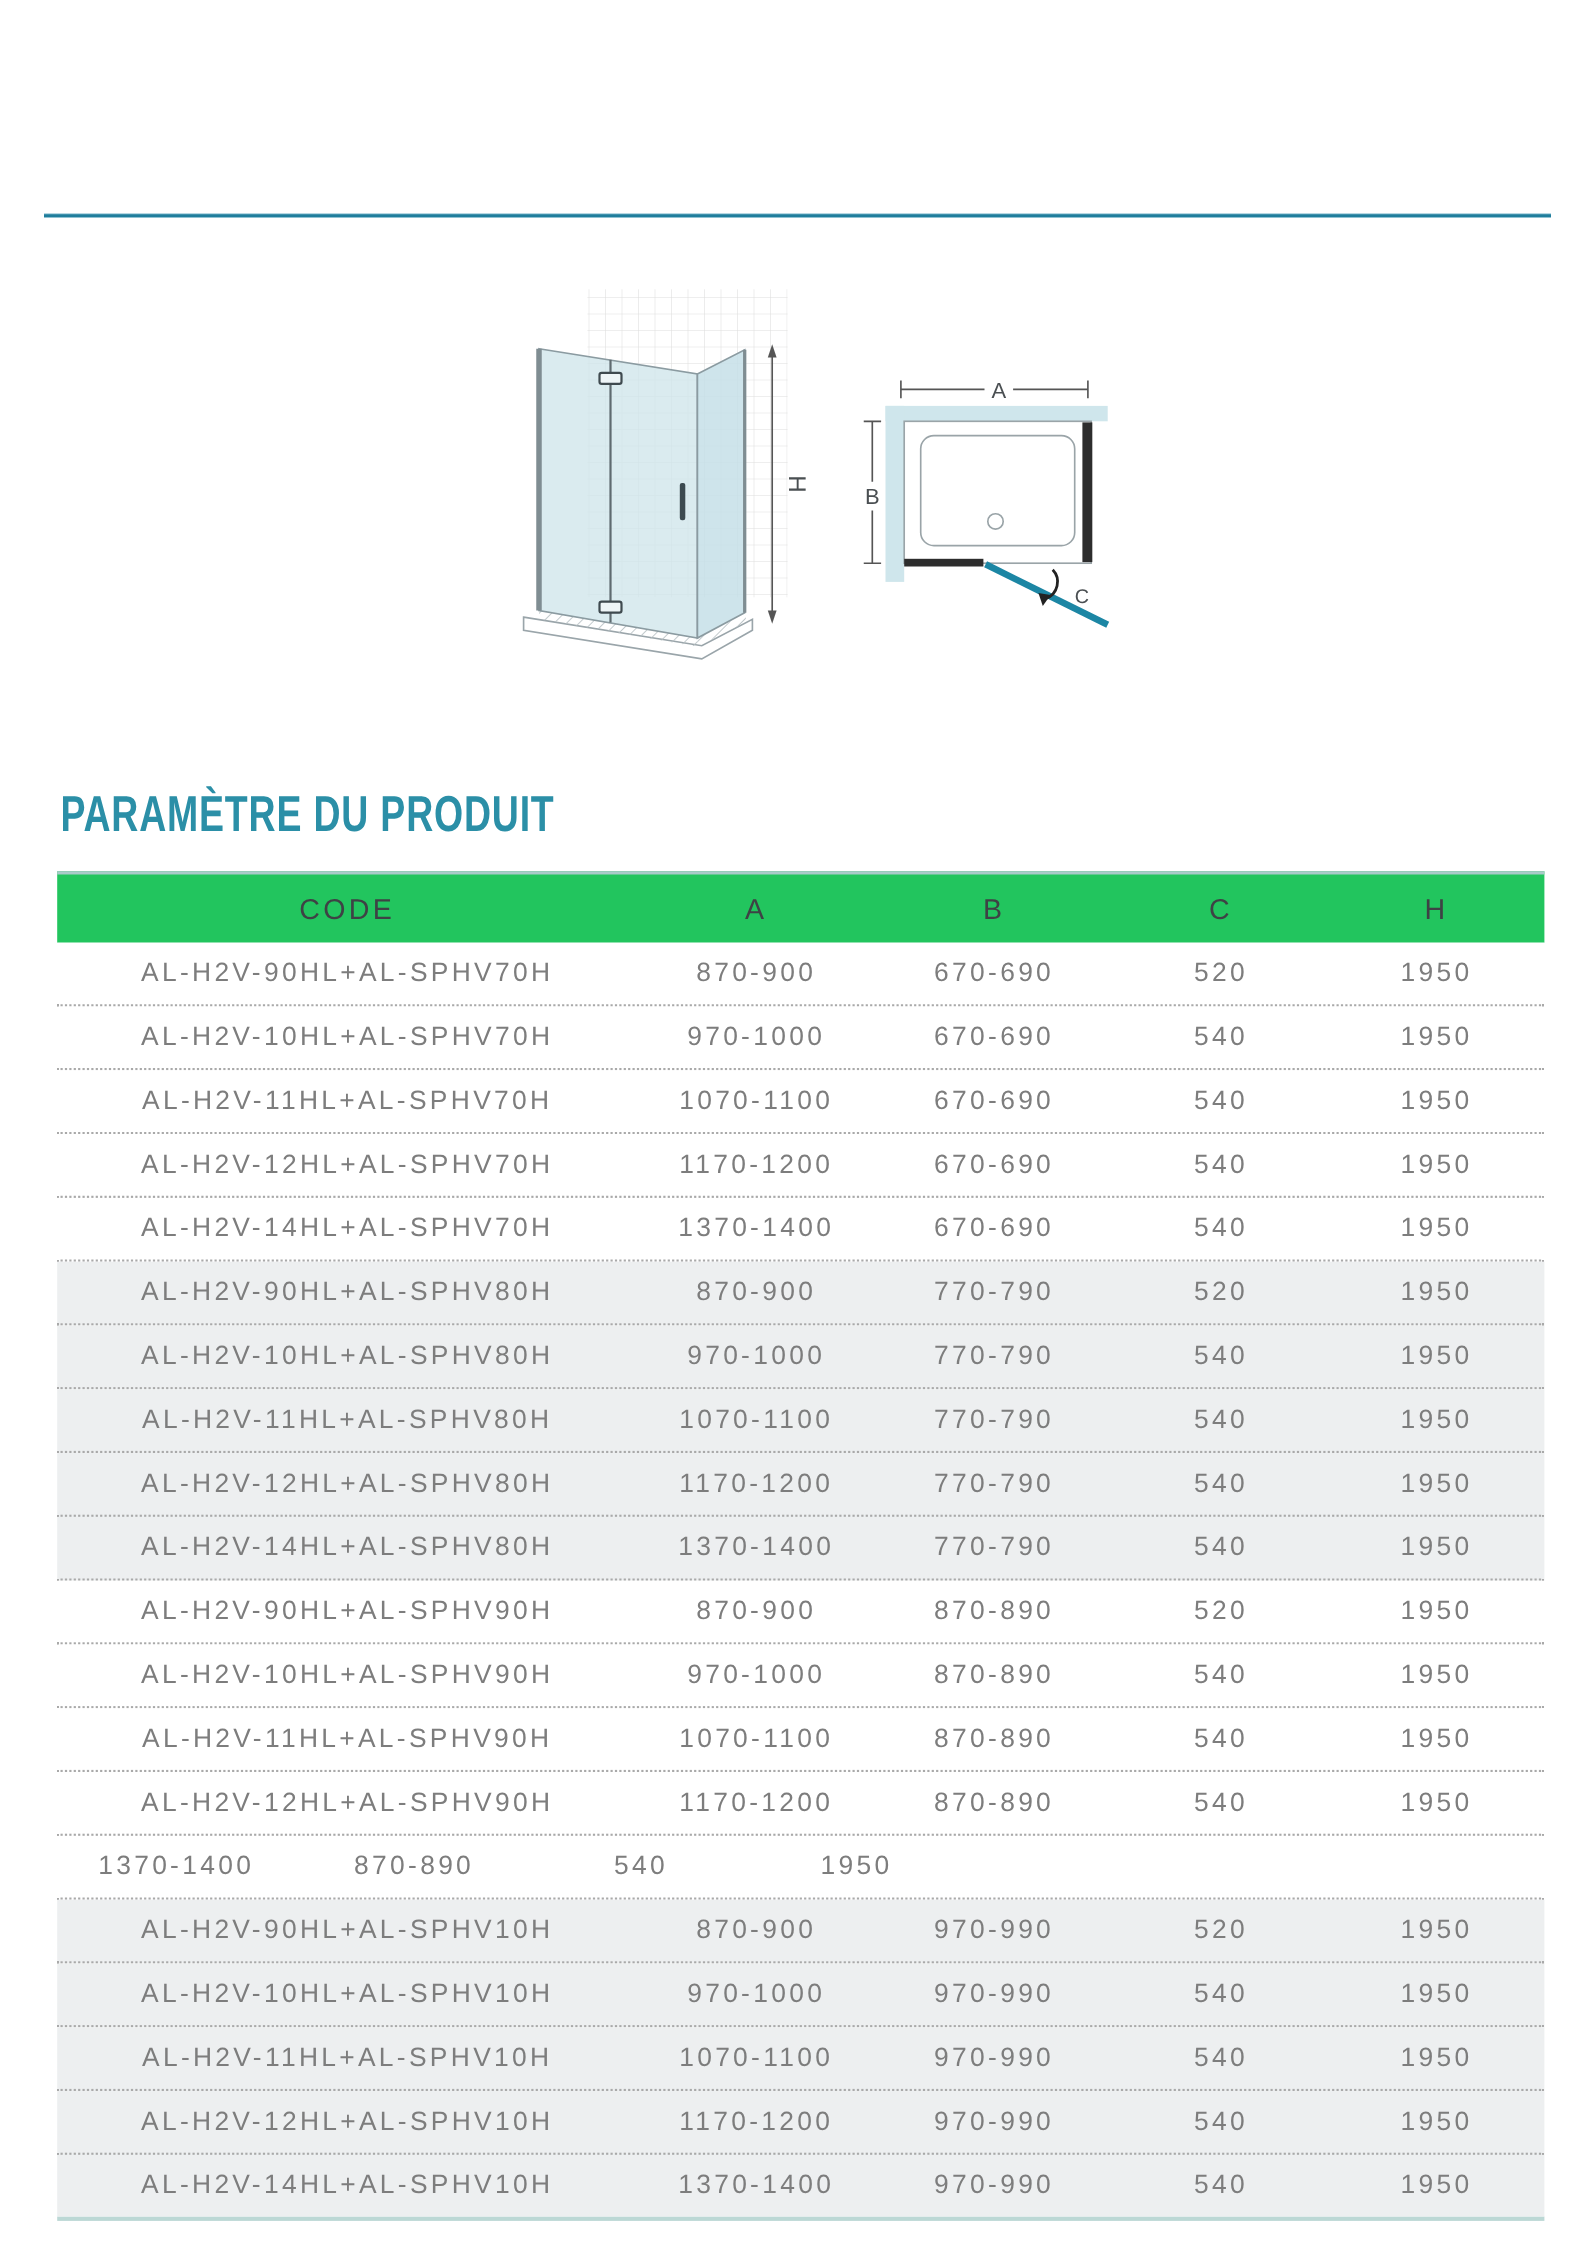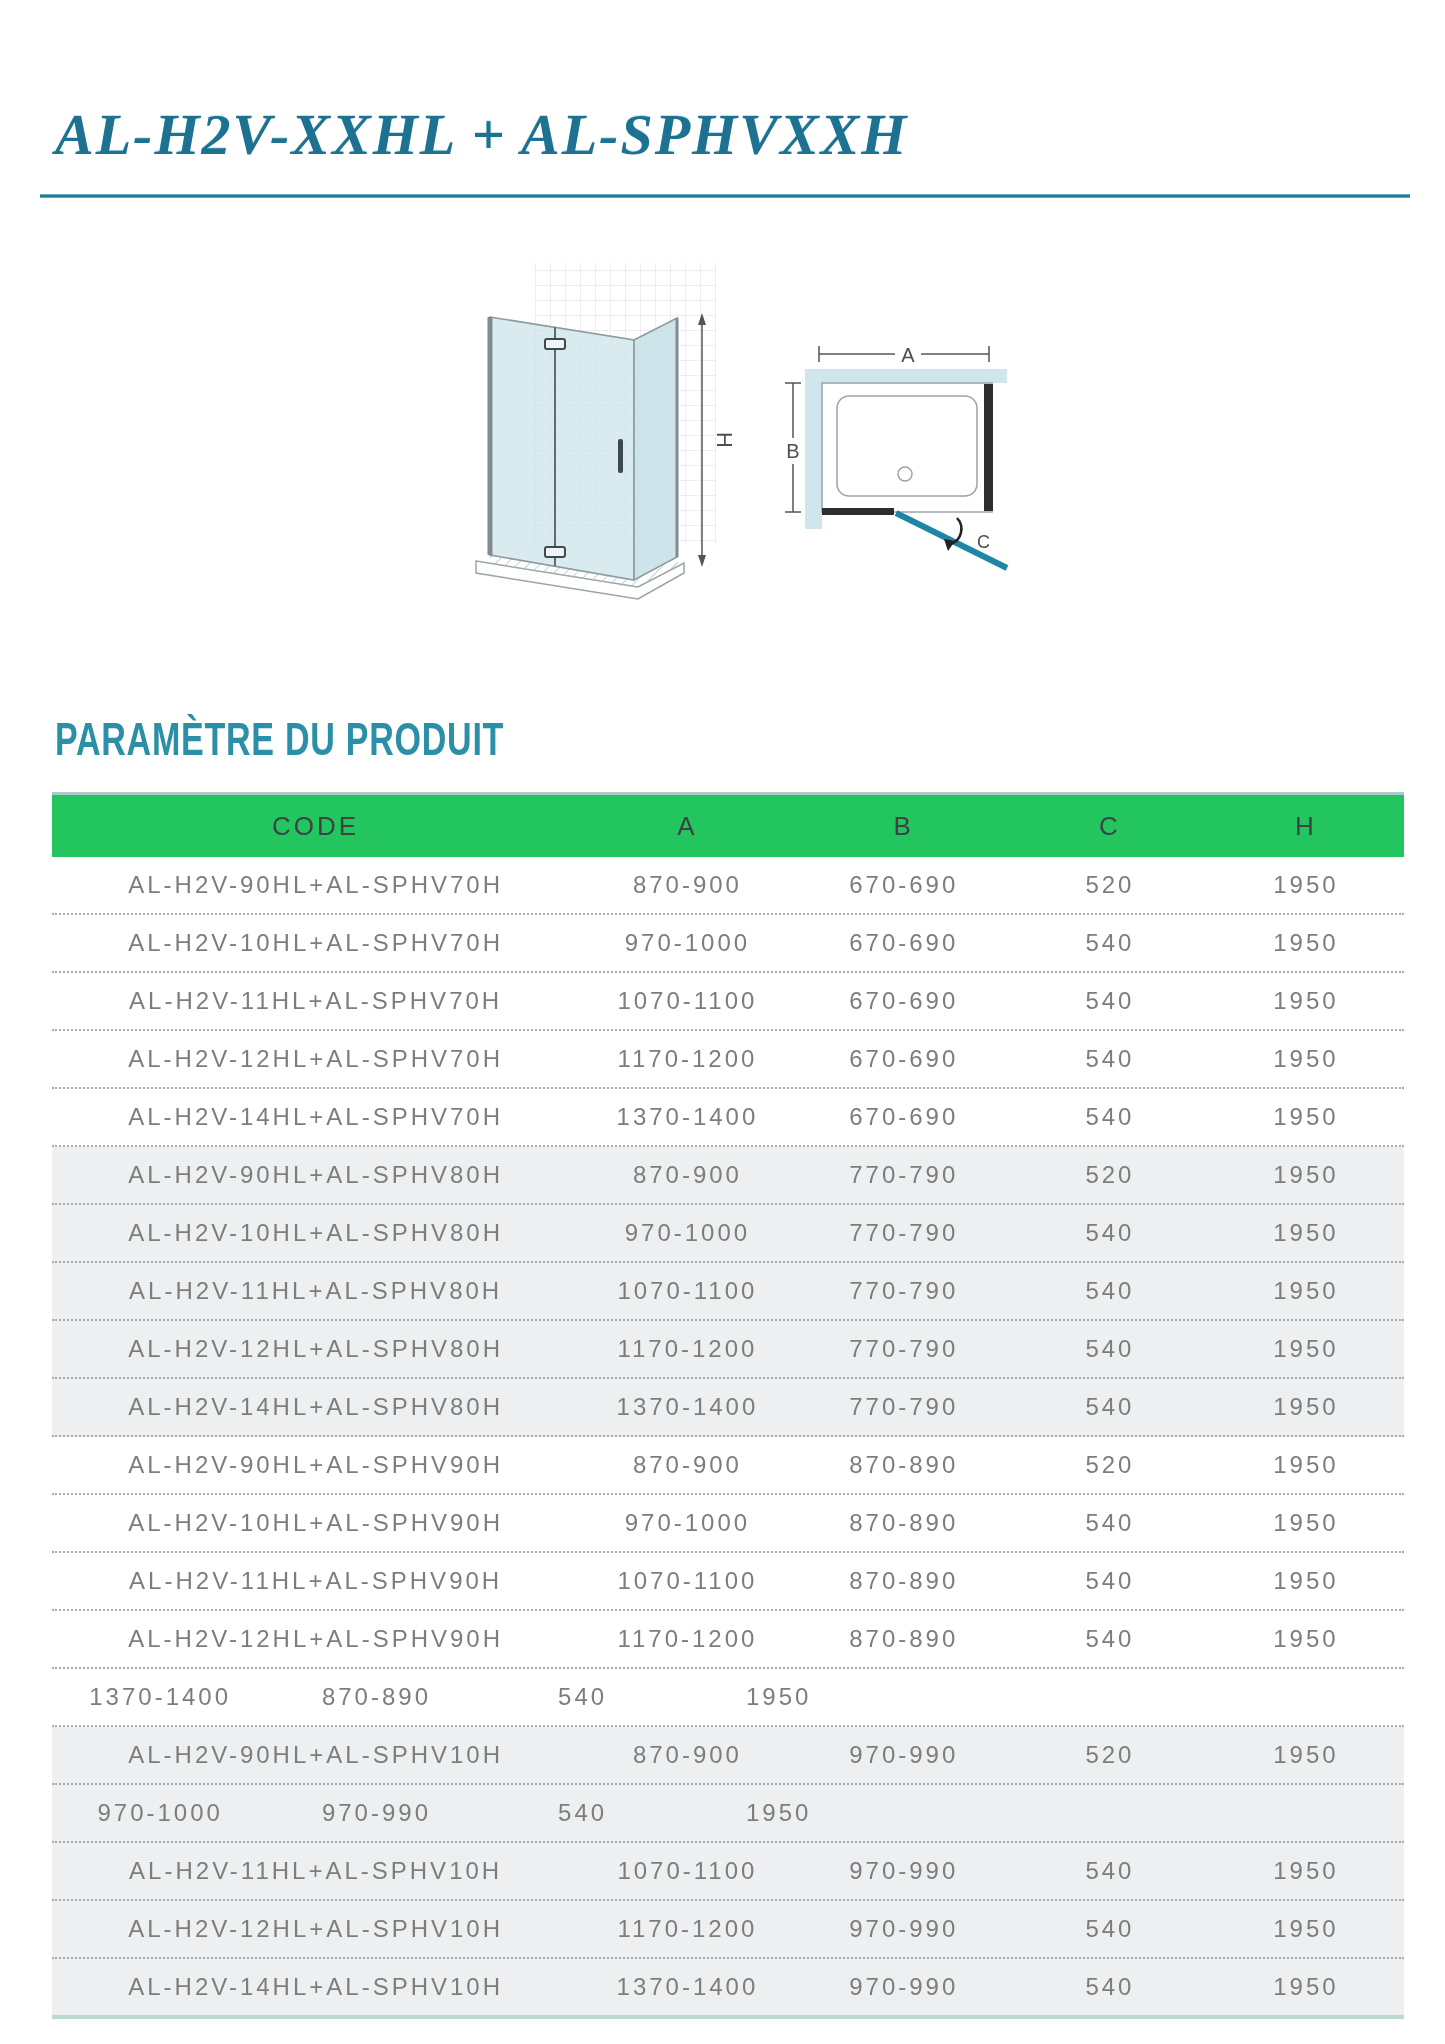--- a/index.html
+++ b/index.html
@@ -52,21 +52,20 @@
   .c-a{width:16%;}
   .c-b{width:16%;}
   .c-c{width:14.5%;}
   .c-h{width:14.5%;}
 </style>
 </head>
 <body>
 
 <div class="page">
 
-  <h1 class="title">AL-H2V-XXHL + AL-SPHVXXH</h1>
   <div class="title-rule"></div>
 
   <svg class="svg3d" viewBox="0 0 330 350">
     <defs>
       <pattern id="grid" width="15" height="15" patternUnits="userSpaceOnUse">
         <path d="M15 0H0V15" fill="none" stroke="#dededd" stroke-width="1"></path>
       </pattern>
       <pattern id="hatch" width="8" height="8" patternUnits="userSpaceOnUse" patternTransform="rotate(45)">
         <line x1="0" y1="0" x2="0" y2="8" stroke="#b5bfc3" stroke-width="1.5"></line>
       </pattern>
@@ -237,20 +236,21 @@
           <div class="cell c-h">1950</div>
         </div>
         <div class="trow alt">
           <div class="cell c-code">AL-H2V-90HL+AL-SPHV10H</div>
           <div class="cell c-a">870-900</div>
           <div class="cell c-b">970-990</div>
           <div class="cell c-c">520</div>
           <div class="cell c-h">1950</div>
         </div>
         <div class="trow alt">
+          <div class="cell c-code">AL-H2V-10HL+AL-SPHV10H</div>
           <div class="cell c-a">970-1000</div>
           <div class="cell c-b">970-990</div>
           <div class="cell c-c">540</div>
           <div class="cell c-h">1950</div>
         </div>
         <div class="trow alt">
           <div class="cell c-code">AL-H2V-11HL+AL-SPHV10H</div>
           <div class="cell c-a">1070-1100</div>
           <div class="cell c-b">970-990</div>
           <div class="cell c-c">540</div>

